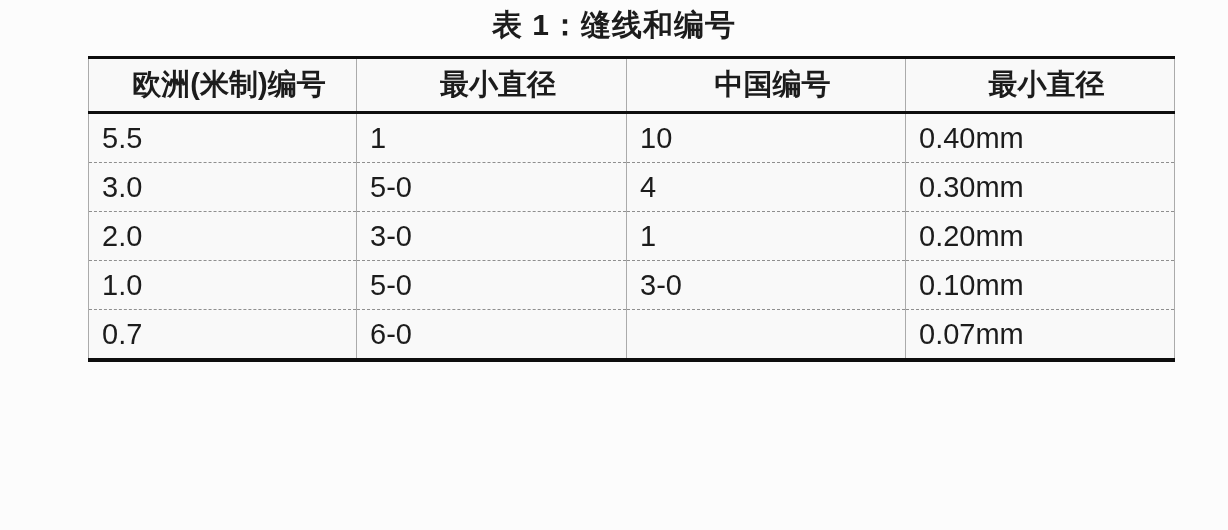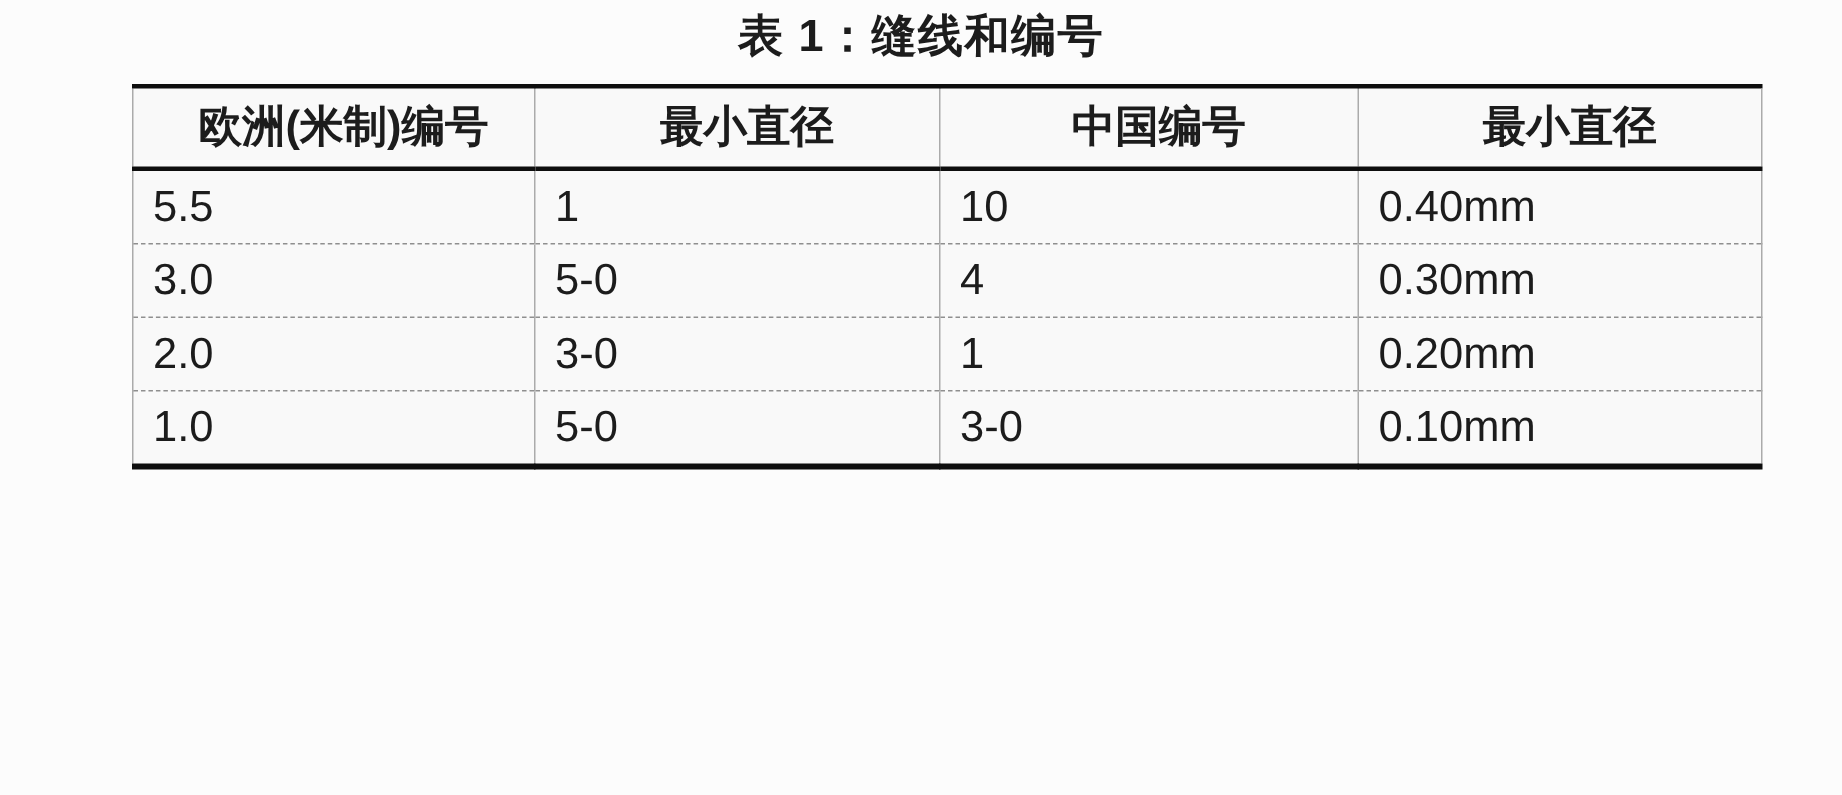--- a/index.html
+++ b/index.html
@@ -109,16 +109,22 @@
         <td>3-0</td>
         <td>1</td>
         <td>0.20mm</td>
       </tr>
       <tr>
         <td>1.0</td>
         <td>5-0</td>
         <td>3-0</td>
         <td>0.10mm</td>
       </tr>
+      <tr>
+        <td>0.7</td>
+        <td>6-0</td>
+        <td></td>
+        <td>0.07mm</td>
+      </tr>
     </tbody>
   </table>
 
 </div>
 
 </body></html>

